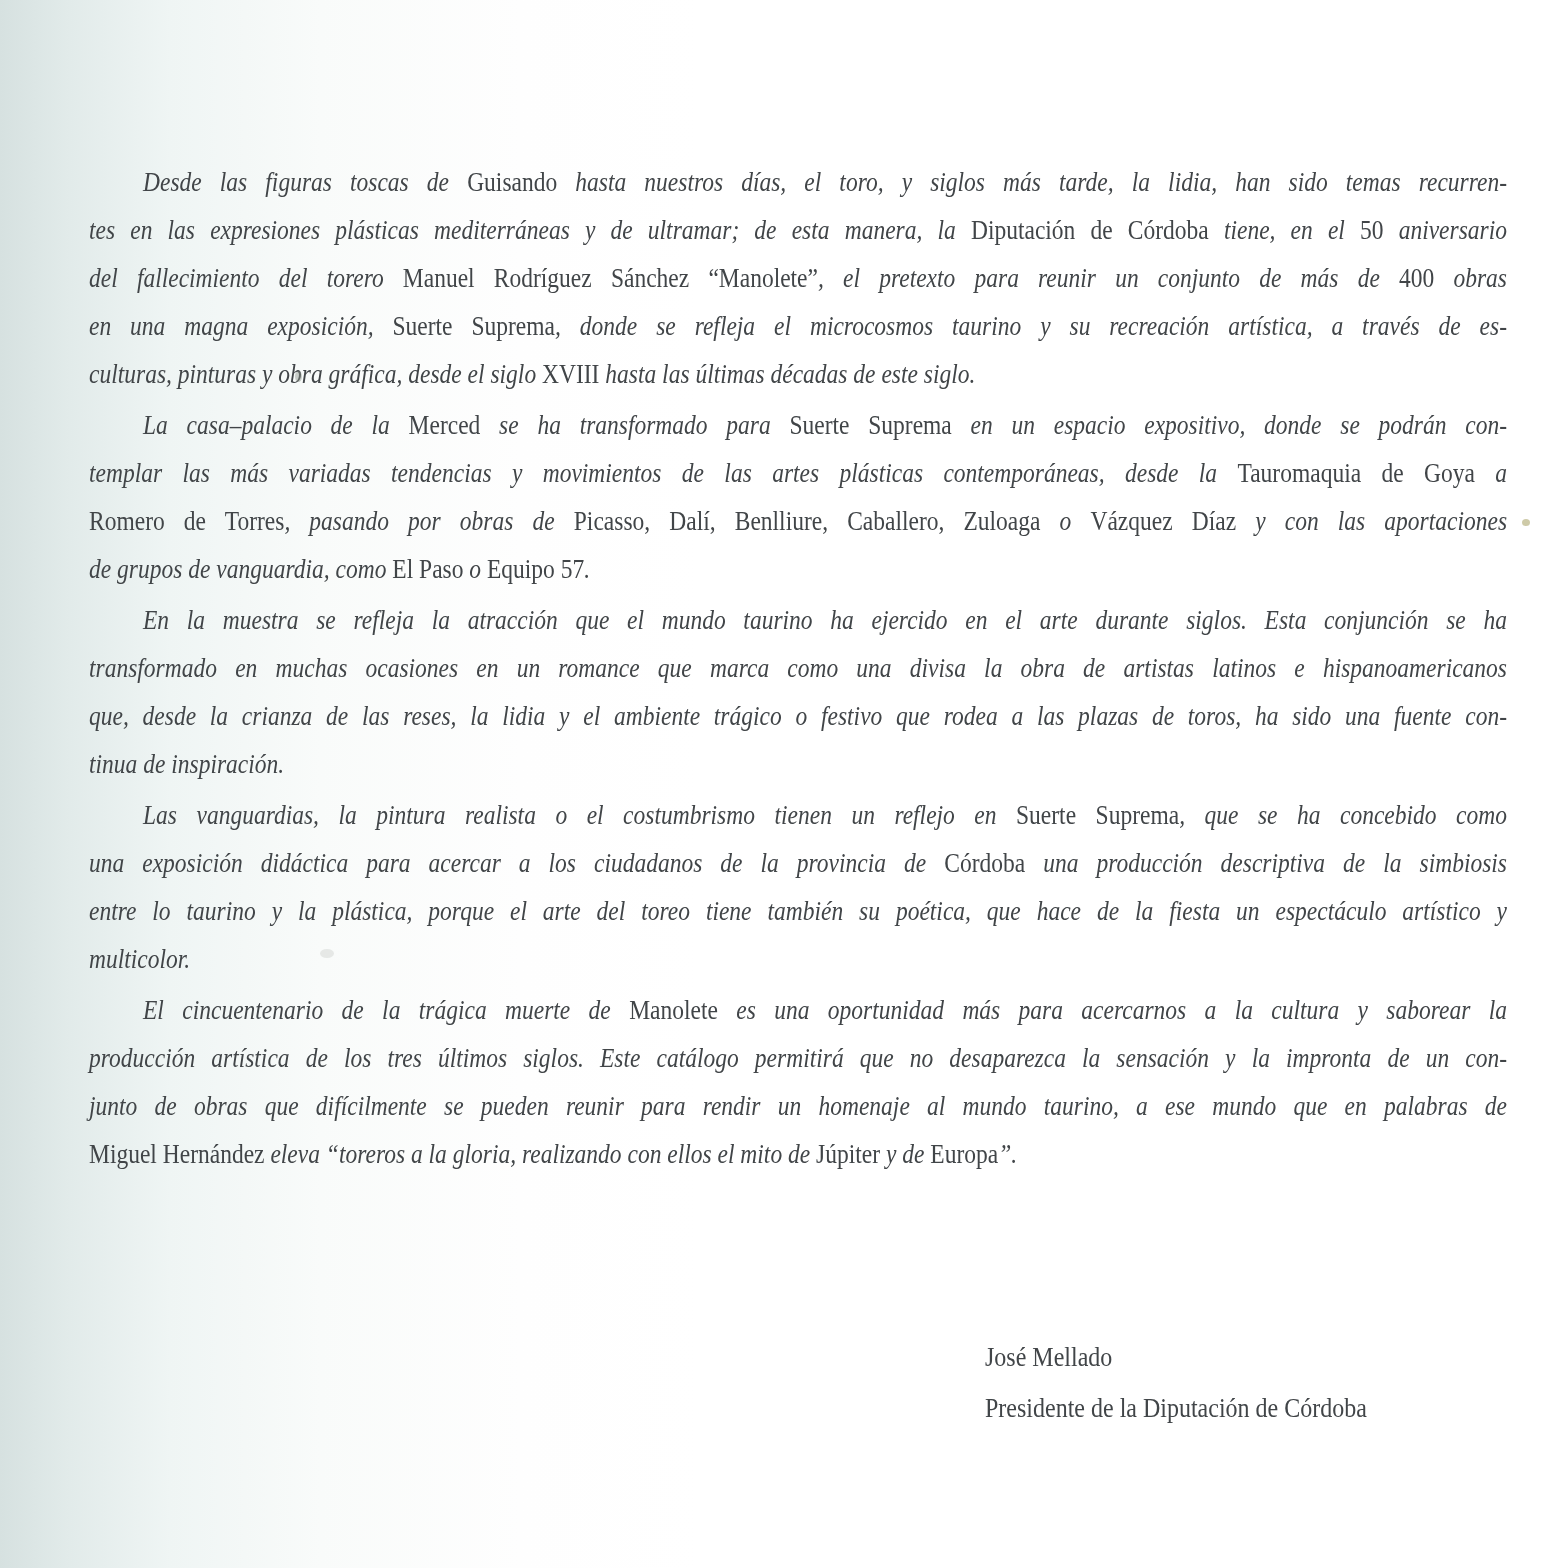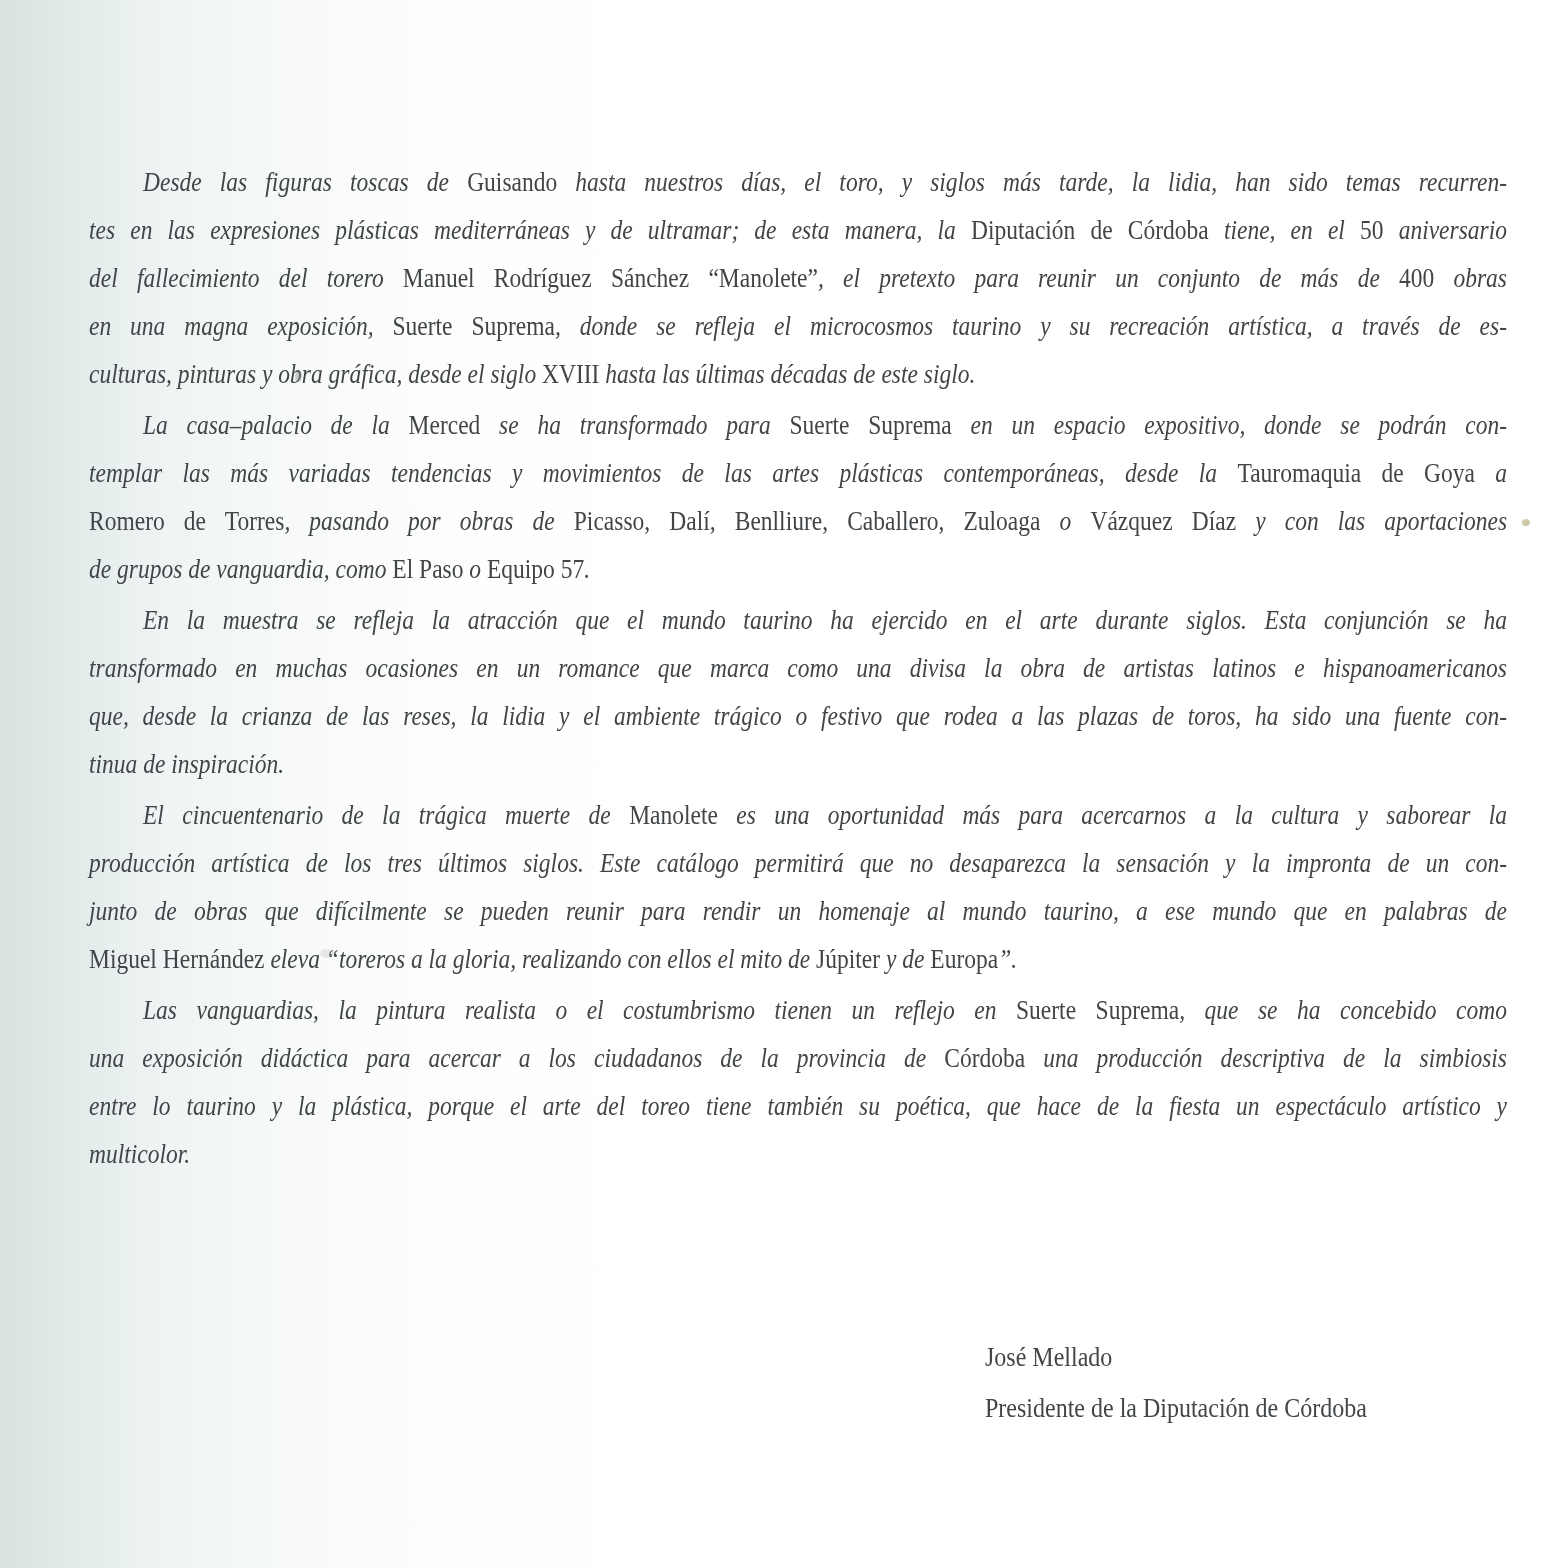--- a/index.html
+++ b/index.html
@@ -79,30 +79,30 @@
         <div class="line"><span class="roman">Romero de Torres</span><span class="ital">, pasando por obras de </span><span class="roman">Picasso, Dalí, Benlliure, Caballero, Zuloaga</span><span class="ital"> o </span><span class="roman">Vázquez Díaz</span><span class="ital"> y con las aportaciones</span></div>
         <div class="line last"><span class="ital">de grupos de vanguardia, como </span><span class="roman">El Paso</span><span class="ital"> o </span><span class="roman">Equipo 57</span><span class="ital">.</span></div>
       </div>
       <div class="para">
         <div class="line first"><span class="ital">En la muestra se refleja la atracción que el mundo taurino ha ejercido en el arte durante siglos. Esta conjunción se ha</span></div>
         <div class="line"><span class="ital">transformado en muchas ocasiones en un romance que marca como una divisa la obra de artistas latinos e hispanoamericanos</span></div>
         <div class="line"><span class="ital">que, desde la crianza de las reses, la lidia y el ambiente trágico o festivo que rodea a las plazas de toros, ha sido una fuente con-</span></div>
         <div class="line last"><span class="ital">tinua de inspiración.</span></div>
       </div>
       <div class="para">
+        <div class="line first"><span class="ital">Las vanguardias, la pintura realista o el costumbrismo tienen un reflejo en </span><span class="roman">Suerte Suprema</span><span class="ital">, que se ha concebido como</span></div>
+        <div class="line"><span class="ital">una exposición didáctica para acercar a los ciudadanos de la provincia de </span><span class="roman">Córdoba</span><span class="ital"> una producción descriptiva de la simbiosis</span></div>
+        <div class="line"><span class="ital">entre lo taurino y la plástica, porque el arte del toreo tiene también su poética, que hace de la fiesta un espectáculo artístico y</span></div>
+        <div class="line last"><span class="ital">multicolor.</span></div>
+      </div>
+      <div class="para">
         <div class="line first"><span class="ital">El cincuentenario de la trágica muerte de </span><span class="roman">Manolete</span><span class="ital"> es una oportunidad más para acercarnos a la cultura y saborear la</span></div>
         <div class="line"><span class="ital">producción artística de los tres últimos siglos. Este catálogo permitirá que no desaparezca la sensación y la impronta de un con-</span></div>
         <div class="line"><span class="ital">junto de obras que difícilmente se pueden reunir para rendir un homenaje al mundo taurino, a ese mundo que en palabras de</span></div>
         <div class="line last"><span class="roman">Miguel Hernández</span><span class="ital"> eleva “toreros a la gloria, realizando con ellos el mito de </span><span class="roman">Júpiter</span><span class="ital"> y de </span><span class="roman">Europa</span><span class="ital">”.</span></div>
-      </div>
-      <div class="para">
-        <div class="line first"><span class="ital">Las vanguardias, la pintura realista o el costumbrismo tienen un reflejo en </span><span class="roman">Suerte Suprema</span><span class="ital">, que se ha concebido como</span></div>
-        <div class="line"><span class="ital">una exposición didáctica para acercar a los ciudadanos de la provincia de </span><span class="roman">Córdoba</span><span class="ital"> una producción descriptiva de la simbiosis</span></div>
-        <div class="line"><span class="ital">entre lo taurino y la plástica, porque el arte del toreo tiene también su poética, que hace de la fiesta un espectáculo artístico y</span></div>
-        <div class="line last"><span class="ital">multicolor.</span></div>
       </div>
     </div>
   <div class="signature">
     <div>José Mellado</div>
     <div>Presidente de la Diputación de Córdoba</div>
   </div>
 <div class="speck" style="left: 1522px; top: 519px; width: 8px; height: 7px; background: rgb(201, 196, 158); opacity: 0.9;"></div>
     <div class="speck" style="left: 295px; top: 371px; width: 7px; height: 11px; background: rgb(143, 151, 143); opacity: 0.45;"></div>
     <div class="speck" style="left: 320px; top: 949px; width: 14px; height: 9px; background: rgb(185, 190, 186); opacity: 0.3;"></div>
   </div>

